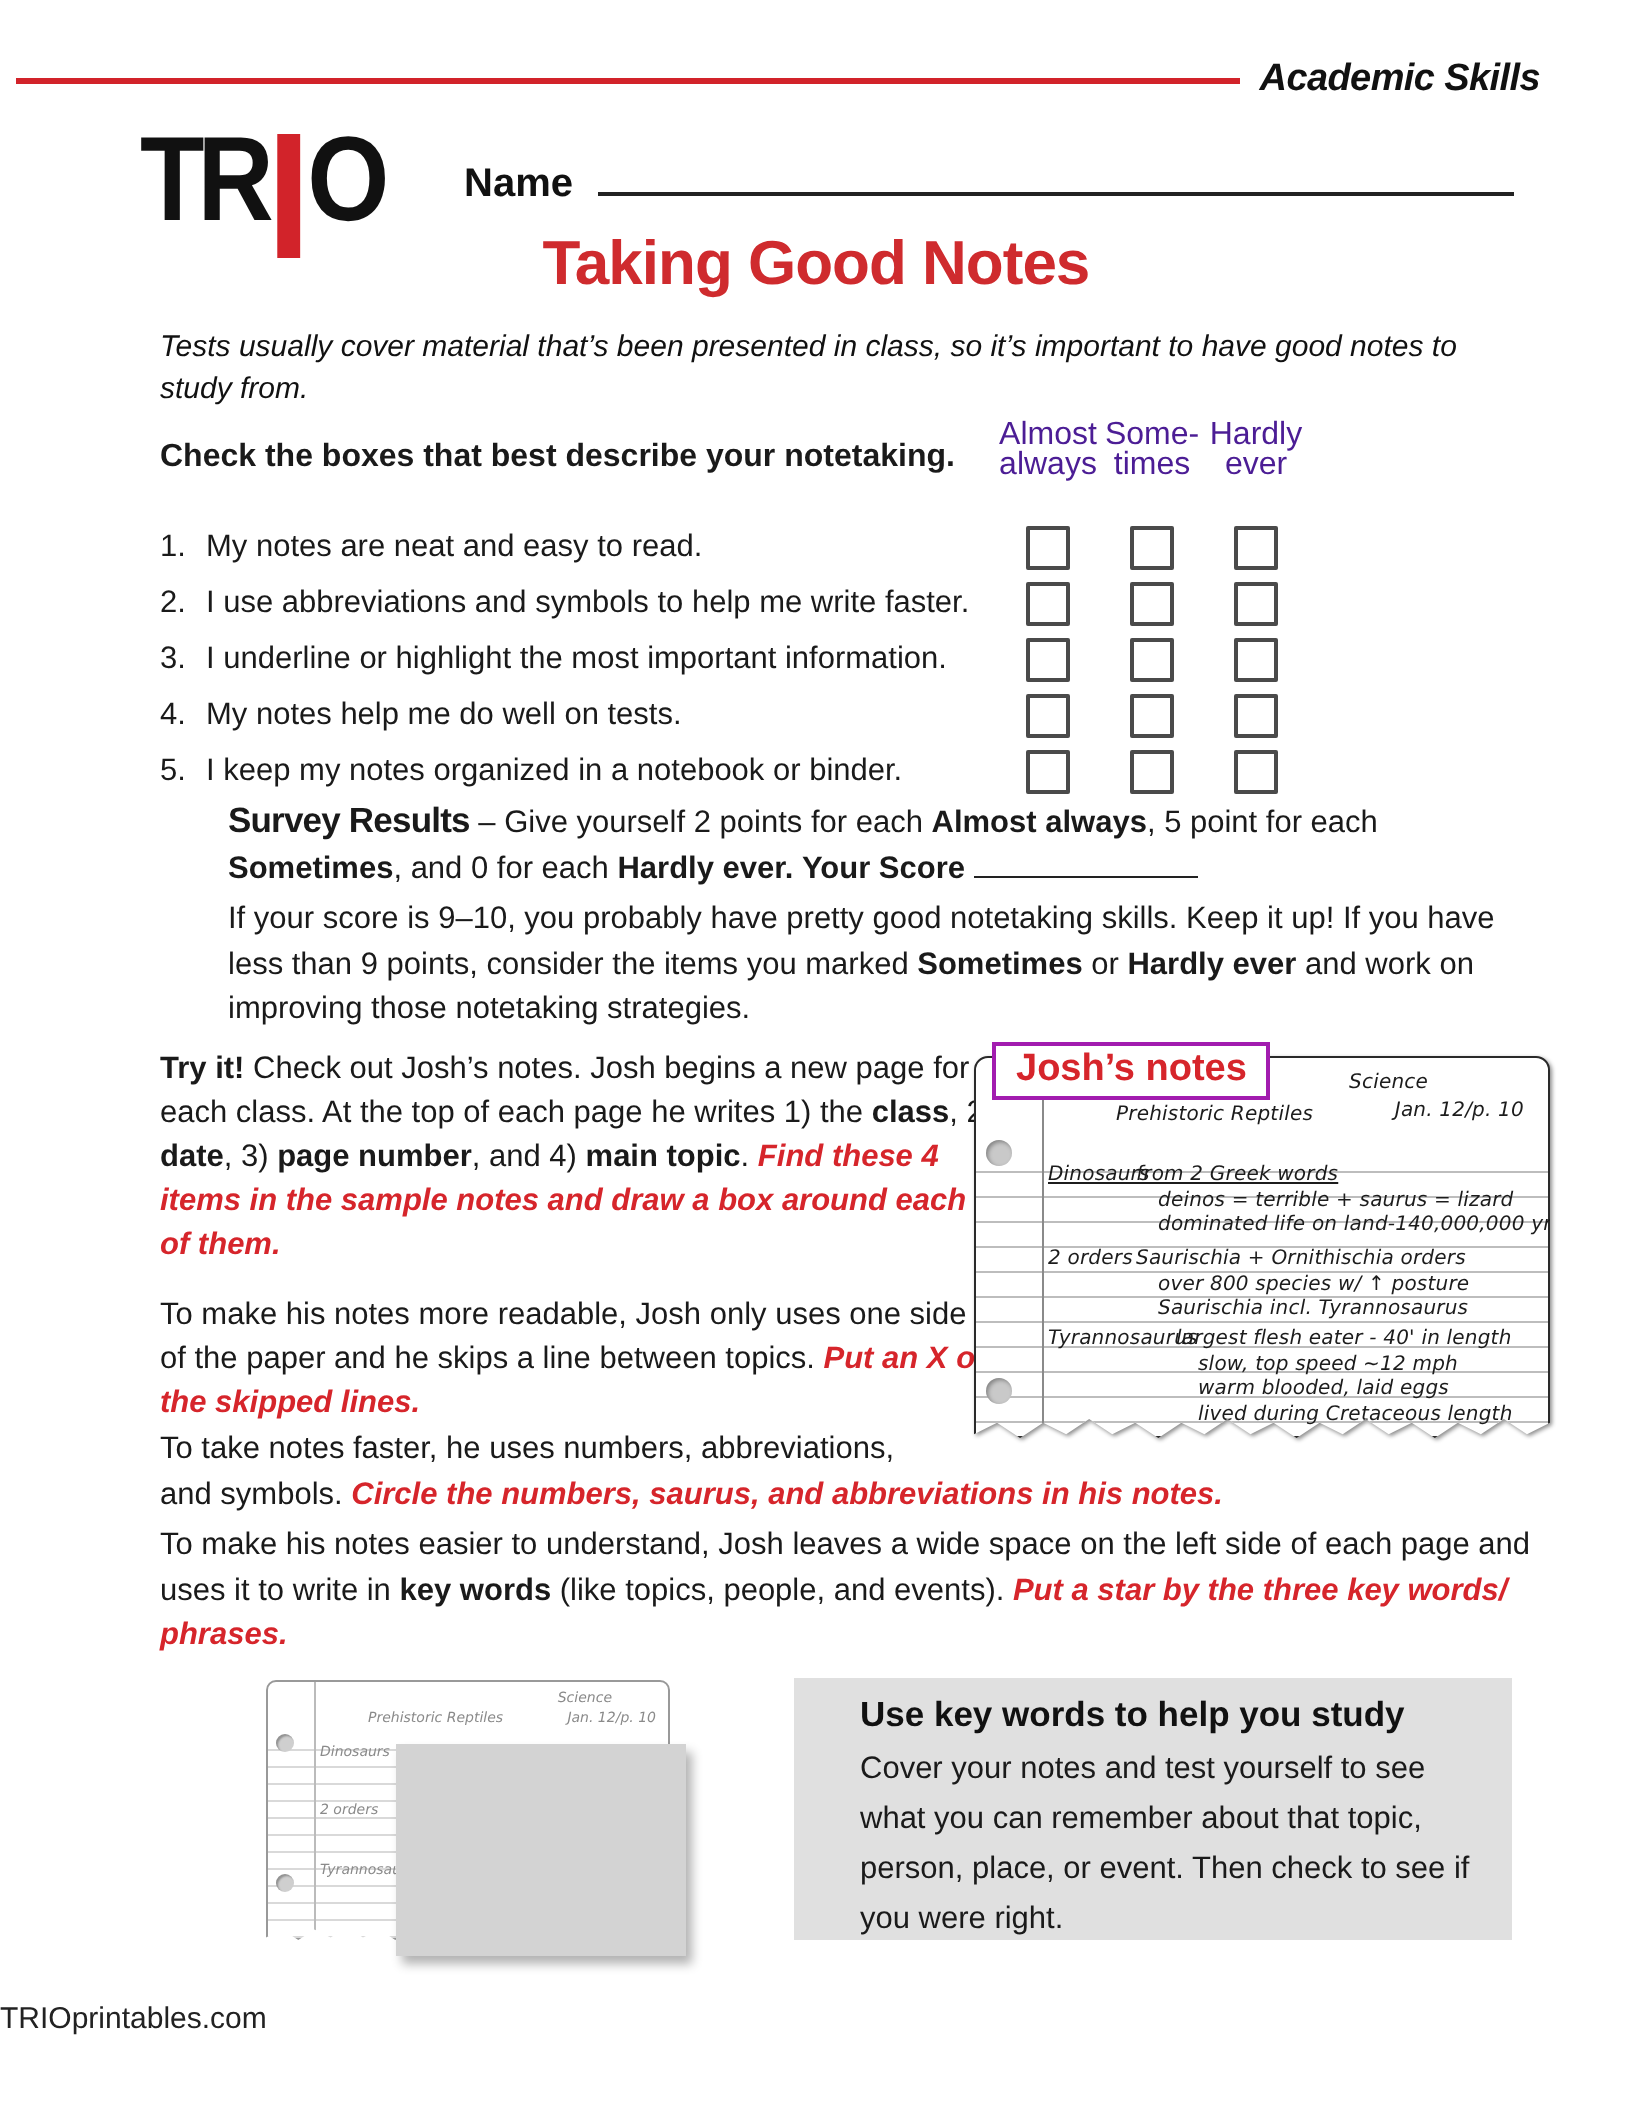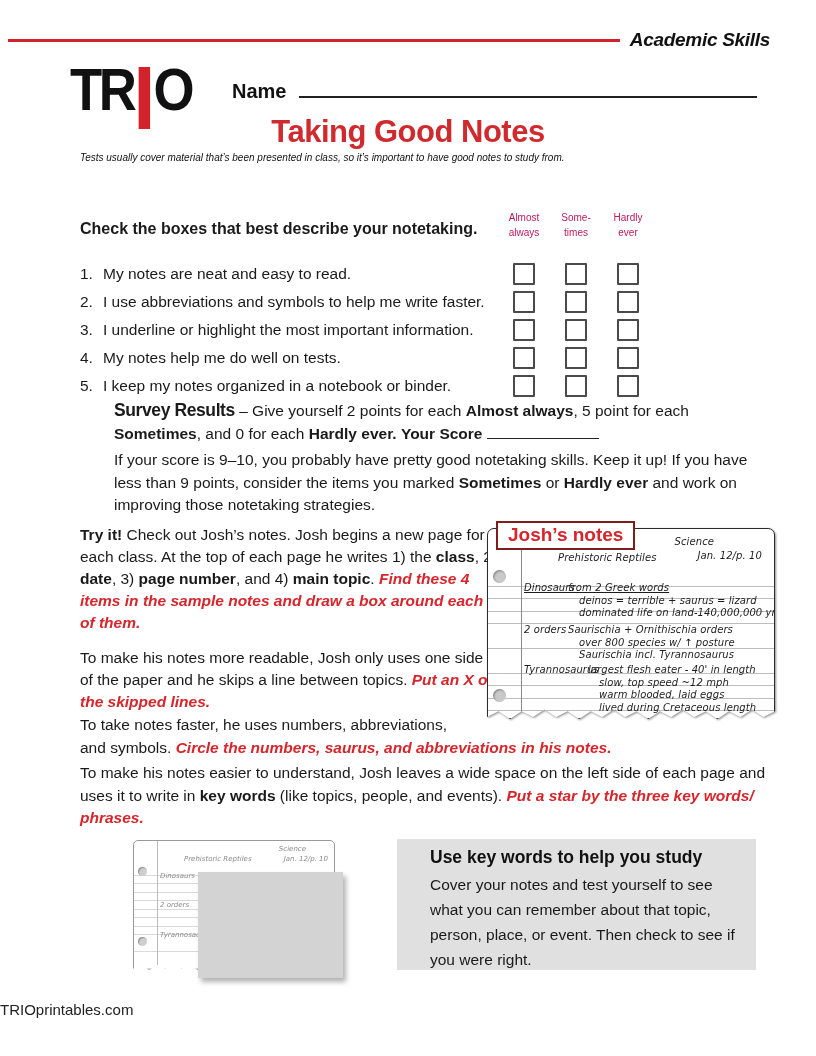--- a/index.html
+++ b/index.html
@@ -13,45 +13,45 @@
   
   .logo { position:absolute; left:70px; top:62px; display:flex; align-items:flex-start; transform:scaleX(0.88); transform-origin:left top; }
   .logo .lt { font-size:60px; font-weight:bold; letter-spacing:-4px; color:#111; line-height:56px; }
   .logo .ibar { display:inline-block; width:13px; height:62px; background:#d2232a; margin:5px 4px 0 6px; }
   .name-row { position:absolute; left:232px; top:78px; width:528px; }
   .name-label { font-size:20px; font-weight:bold; color:#111; }
   .name-line { display:inline-block; width:458px; border-bottom:2px solid #222; height:20px; margin-left:8px; }
 
   
   .page-title { position:absolute; left:0; top:114px; width:100%; text-align:center; font-size:31px; font-weight:bold; letter-spacing:-0.5px; color:#cf2b2e; }
-  .intro { position:absolute; left:80px; top:147px; width:672px; font-size:10px; font-style:italic; line-height:21px; color:#111; }
+  .intro { position:absolute; left:80px; top:163px; width:672px; font-size:15px; font-style:italic; line-height:21px; color:#111; }
 
   
   .survey { position:absolute; left:80px; top:210px; }
   .survey-head { display:grid; grid-template-columns:418px 52px 52px 52px; align-items:end; margin-bottom:20px; }
   .survey-prompt { font-size:16px; font-weight:bold; padding-bottom:2px; }
-  .col-h { text-align:center; font-size:10px; line-height:15px; color:#be185d; }
+  .col-h { text-align:center; font-size:16px; line-height:15px; color:#4c1d95; }
   .survey-row { display:grid; grid-template-columns:23px 395px 52px 52px 52px; height:28px; align-items:center; font-size:15.5px; }
   .cb-cell { display:flex; justify-content:center; }
   .cb { width:22px; height:22px; border:2px solid #4a4a4a; background:#fff; border-radius:1px; }
 
   
   .results { position:absolute; left:114px; top:399px; width:652px; font-size:15.5px; line-height:22.5px; }
   .results .h { font-size:17.5px; font-weight:bold; letter-spacing:-0.4px; }
   .score-line { display:inline-block; width:112px; border-bottom:1.5px solid #222; height:14px; }
   .score-para { position:absolute; left:114px; top:449px; width:652px; font-size:15.5px; line-height:22.5px; }
   b.inl { font-weight:bold; }
 
   
   .tryit { position:absolute; left:80px; top:524px; width:418px; font-size:15.5px; line-height:22px; }
   .tryit p + p { margin-top:13px; }
   .red { color:#d6252b; font-weight:bold; font-style:italic; }
 
   
-  .figure-label { position:absolute; left:496px; top:521px; background:#fff; border:2px solid #7f1d1d; padding:1px 10px 2px 10px; font-size:19px; font-weight:bold; color:#d6252b; z-index:3; }
+  .figure-label { position:absolute; left:496px; top:521px; background:#fff; border:2px solid #a21caf; padding:1px 10px 2px 10px; font-size:19px; font-weight:bold; color:#d6252b; z-index:3; }
   .paper-wrap { position:absolute; left:487px; top:528px; width:288px; height:191px; filter:drop-shadow(1px 1px 1px rgba(0,0,0,0.45)); z-index:2; }
   .paper { position:relative; width:100%; height:100%; background:#fff; border:1.5px solid #2a2a2a; border-radius:7px 7px 0 0; }
   .torn { clip-path:polygon(0 0,100% 0,100% 96%,96% 99%,92% 95%,88% 99%,84% 96%,80% 100%,76% 96%,72% 99%,68% 95%,64% 99%,60% 96%,56% 100%,52% 96%,48% 99%,44% 95%,40% 99%,36% 96%,32% 100%,28% 96%,24% 99%,20% 95%,16% 99%,12% 96%,8% 100%,4% 96%,0 99%); }
   .rules-bg { position:absolute; left:0; right:0; top:45px; bottom:0; background:repeating-linear-gradient(180deg, transparent 0px, transparent 11.5px, #bdbdbd 11.5px, #bdbdbd 12.5px); }
   .margin-line { position:absolute; left:33px; top:0; bottom:0; width:1px; background:#8a8a8a; }
   .hole { position:absolute; left:5px; width:13px; height:13px; border-radius:50%; background:#c9c9c9; box-shadow:inset 1px 1px 2px rgba(0,0,0,0.35); }
   .hw { font-family:"DejaVu Sans", sans-serif; font-style:italic; font-size:10px; color:#1c1c1c; letter-spacing:0.1px; white-space:nowrap; }
   .nh-science { position:absolute; top:7px; right:60px; }
   .nh-topic { position:absolute; top:23px; left:70px; }
   .nh-date { position:absolute; top:21px; right:12px; }

